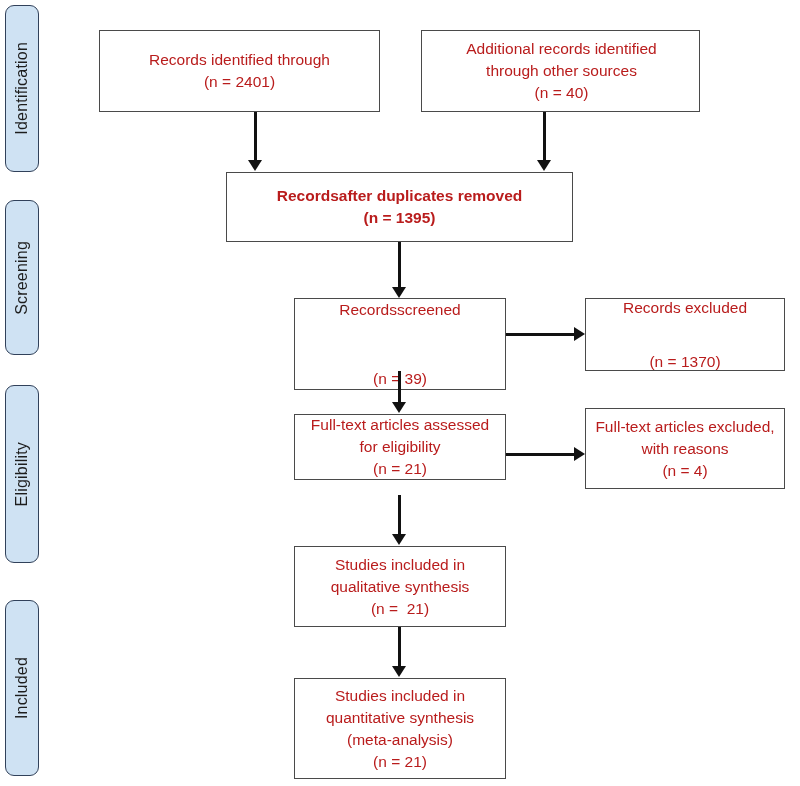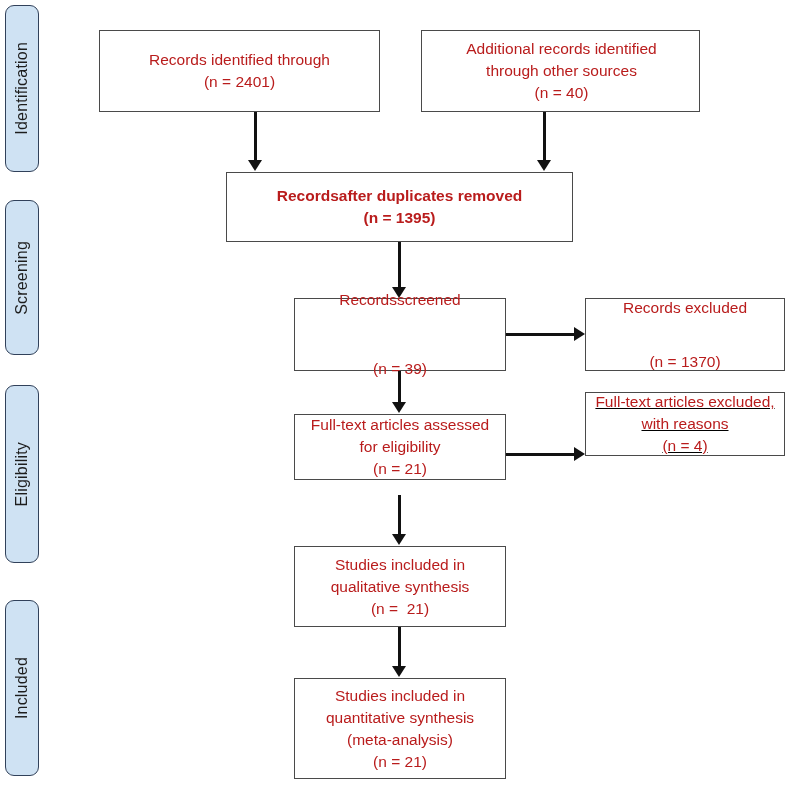--- a/index.html
+++ b/index.html
@@ -124,21 +124,21 @@
   <div class="arrow-down" style="left:537px; top:160px;"></div>
 
   <div class="flow-box" style="left:226px; top:172px; width:347px; height:70px;font-weight:bold;">
     <span class="line">Recordsafter duplicates removed</span>
     <span class="line">(n = 1395)</span>
   </div>
 
   <div class="conn-v" style="left:398px; top:242px; height:47px;"></div>
   <div class="arrow-down" style="left:392px; top:287px;"></div>
 
-  <div class="flow-box" style="left:294px; top:298px; width:212px; height:73px;gap:47px;">
+  <div class="flow-box" style="left:294px; top:298px; width:212px; height:92px;gap:47px;">
     <span class="line">Recordsscreened</span>
     <span class="line">(n = 39)</span>
   </div>
 
   <div class="conn-h" style="left:506px; top:333px; width:70px;"></div>
   <div class="arrow-right" style="left:574px; top:327px;"></div>
 
   <div class="flow-box" style="left:585px; top:298px; width:200px; height:73px;gap:32px;">
     <span class="line">Records excluded</span>
     <span class="line">(n = 1370)</span>
@@ -149,21 +149,21 @@
 
   <div class="flow-box" style="left:294px; top:414px; width:212px; height:66px;">
     <span class="line">Full-text articles assessed</span>
     <span class="line">for eligibility</span>
     <span class="line">(n = 21)</span>
   </div>
 
   <div class="conn-h" style="left:506px; top:453px; width:70px;"></div>
   <div class="arrow-right" style="left:574px; top:447px;"></div>
 
-  <div class="flow-box" style="left:585px; top:392px; width:200px; height:64px;text-decoration:underline;">
+  <div class="flow-box" style="left:585px; top:408px; width:200px; height:81px;">
     <span class="line">Full-text articles excluded,</span>
     <span class="line">with reasons</span>
     <span class="line">(n = 4)</span>
   </div>
 
   <div class="conn-v" style="left:398px; top:495px; height:40px;"></div>
   <div class="arrow-down" style="left:392px; top:534px;"></div>
 
   <div class="flow-box" style="left:294px; top:546px; width:212px; height:81px;">
     <span class="line">Studies included in</span>

